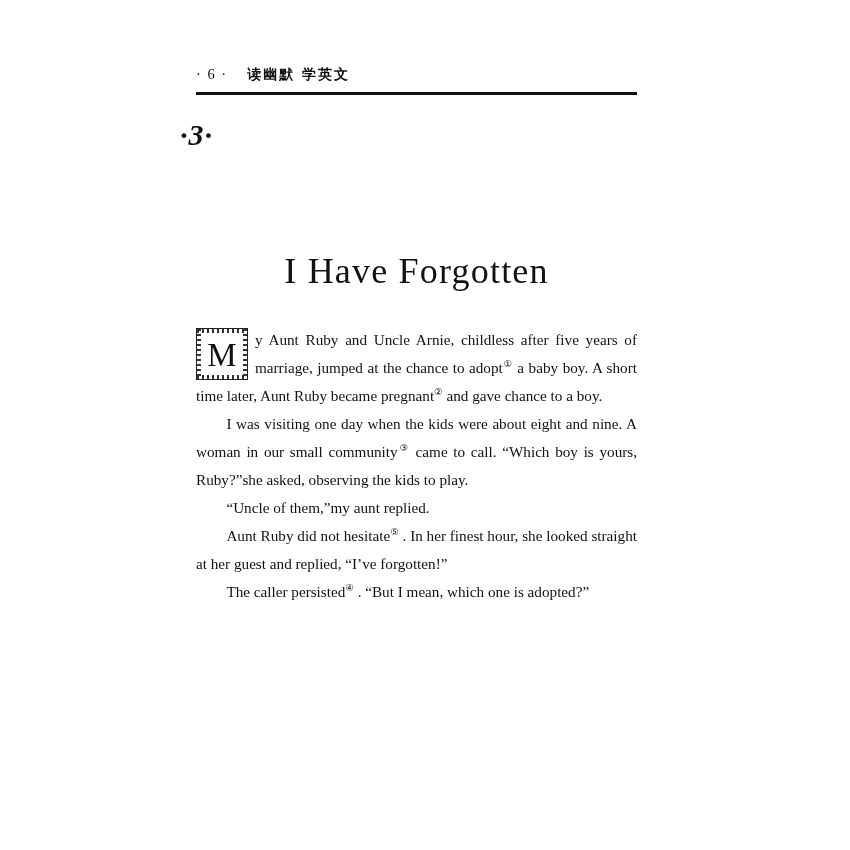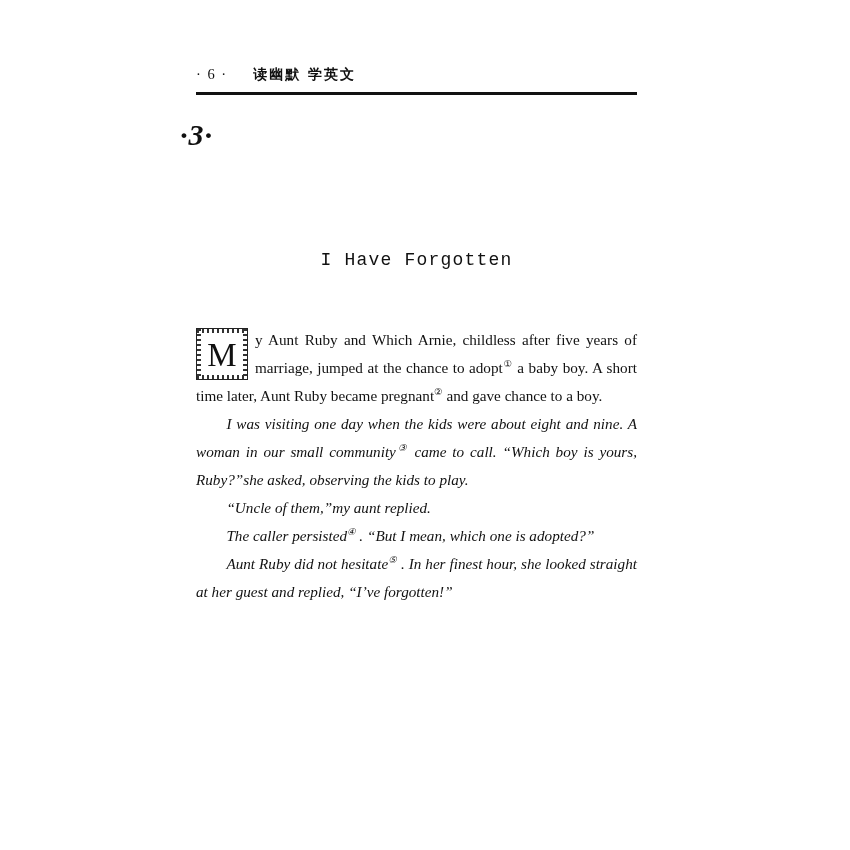--- a/index.html
+++ b/index.html
@@ -30,21 +30,21 @@
     letter-spacing: 1px;
     color: #111;
     white-space: nowrap;
   }
   .header .pagenum {
     font-family: "Liberation Serif", serif;
     font-size: 14.5px;
     letter-spacing: 1.5px;
   }
   .header .title-cn {
-    margin-left: 20px;
+    margin-left: 14px;
     font-weight: bold;
     letter-spacing: 2px;
   }
   .header-rule {
     position: absolute;
     left: 196px;
     top: 92px;
     width: 441px;
     height: 3px;
     background: #111111;
@@ -59,22 +59,22 @@
     font-size: 30px;
     letter-spacing: 1px;
     color: #111;
   }
   .chapter-title {
     position: absolute;
     left: 196px;
     top: 250px;
     width: 441px;
     text-align: center;
-    font-family: Liberation Mono, monospace;
-    font-size: 18px;
+    font-family: Liberation Serif, serif;
+    font-size: 36px;
     letter-spacing: 1.2px;
     color: #111;
   }
   .body-text {
     position: absolute;
     left: 196px;
     top: 326px;
     width: 441px;
     font-family: "Liberation Serif", serif;
     font-size: 15.2px;
@@ -98,21 +98,20 @@
     background:
       repeating-linear-gradient(90deg, #333 0 2px, transparent 2px 5px) top/100% 4px no-repeat,
       repeating-linear-gradient(90deg, #333 0 2px, transparent 2px 5px) bottom/100% 4px no-repeat,
       repeating-linear-gradient(180deg, #333 0 2px, transparent 2px 5px) left/4px 100% no-repeat,
       repeating-linear-gradient(180deg, #333 0 2px, transparent 2px 5px) right/4px 100% no-repeat;
   }
   p.para {
     margin: 0;
     text-indent: 2em;
     text-align: justify;
-    font-style: italic;
   }
   p.first {
     margin: 0;
     text-indent: 0;
     text-align: justify;
   }
   sup.note {
     font-size: 9.5px;
     vertical-align: super;
     line-height: 0;
@@ -130,33 +129,33 @@
 
   <div class="header-rule"></div>
 
   <div class="chapter-num">·3·</div>
 
   <div class="chapter-title">I Have Forgotten</div>
 
   <div class="body-text">
 
     <p class="first">
-      <span class="dropcap">M</span><span>y Aunt Ruby and Which Arnie, childless after five years of marriage, jumped at the chance to adopt</span><sup class="note">①</sup><span> a baby boy. A short time later, Aunt Ruby became pregnant</span><sup class="note">②</sup><span> and gave chance to a boy.</span>
+      <span class="dropcap">M</span><span>y Aunt Ruby and Uncle Arnie, childless after five years of marriage, jumped at the chance to adopt</span><sup class="note">①</sup><span> a baby boy. A short time later, Aunt Ruby became pregnant</span><sup class="note">②</sup><span> and gave chance to a boy.</span>
     </p>
 
     <p class="para">
       <span>I was visiting one day when the kids were about eight and nine. A woman in our small community</span><sup class="note">③</sup><span> came to call. “Which boy is yours, Ruby?”she asked, observing the kids to play.</span>
     </p>
 
     <p class="para">
       <span>“Uncle of them,”my aunt replied.</span>
     </p>
 
     <p class="para">
-      <span>The caller persisted</span><sup class="note">④</sup><span> . “But I mean, which one is adopted?”</span>
+      <span>Aunt Ruby did not hesitate</span><sup class="note">⑤</sup><span> . In her finest hour, she looked straight at her guest and replied, “I’ve forgotten!”</span>
     </p>
 
     <p class="para">
-      <span>Aunt Ruby did not hesitate</span><sup class="note">⑤</sup><span> . In her finest hour, she looked straight at her guest and replied, “I’ve forgotten!”</span>
+      <span>The caller persisted</span><sup class="note">④</sup><span> . “But I mean, which one is adopted?”</span>
     </p>
 
   </div>
 </div>
 
 </body></html>

